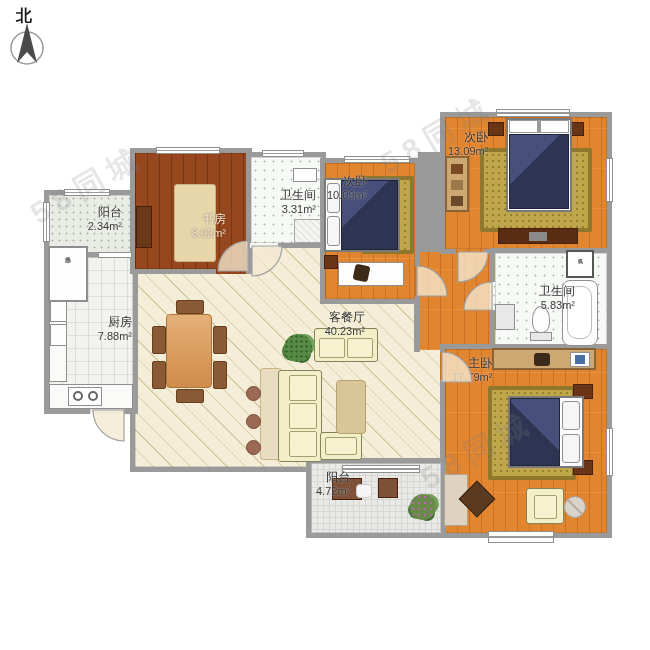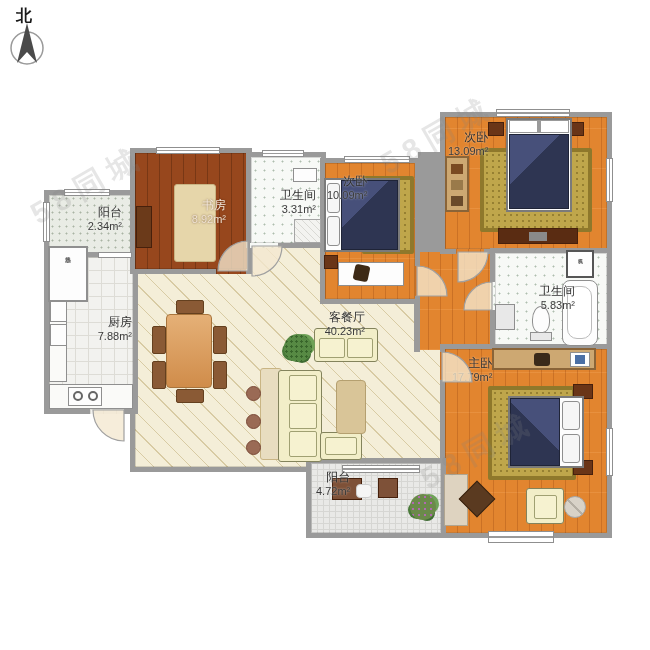--- a/index.html
+++ b/index.html
@@ -218,21 +218,21 @@
 <div class="nstand" style="left:378px;top:478px;width:20px;height:20px;background:#7e5138;z-index:12;"></div>
 <div class="white-box" style="left:356px;top:484px;width:16px;height:14px;border-radius:4px;background:#f5f5f5;border-color:#ccc;z-index:13;"></div>
 <div class="plant flower" style="left:410px;top:494px;width:26px;height:26px;z-index:13;"></div>
 
 <div class="rlabel" style="left:60px;top:205px;width:62px;">
   <span>阳台</span><span class="area">2.34m²</span>
 </div>
 <div class="rlabel" style="left:72px;top:315px;width:60px;">
   <span>厨房</span><span class="area">7.88m²</span>
 </div>
-<div class="rlabel" style="left:166px;top:198px;width:60px;color:#f5e9dc;text-shadow:0 0 2px rgba(60,25,5,.6);">
+<div class="rlabel" style="left:166px;top:212px;width:60px;color:#f5e9dc;text-shadow:0 0 2px rgba(60,25,5,.6);">
   <span>书房</span><span class="area" style="color:#f0e2d2;">8.92m²</span>
 </div>
 <div class="rlabel" style="left:256px;top:188px;width:60px;">
   <span>卫生间</span><span class="area">3.31m²</span>
 </div>
 <div class="rlabel left" style="left:327px;top:174px;">
   <span>次卧</span><span class="area">10.09m²</span>
 </div>
 <div class="rlabel left" style="left:448px;top:130px;">
   <span>次卧</span><span class="area">13.09m²</span>

